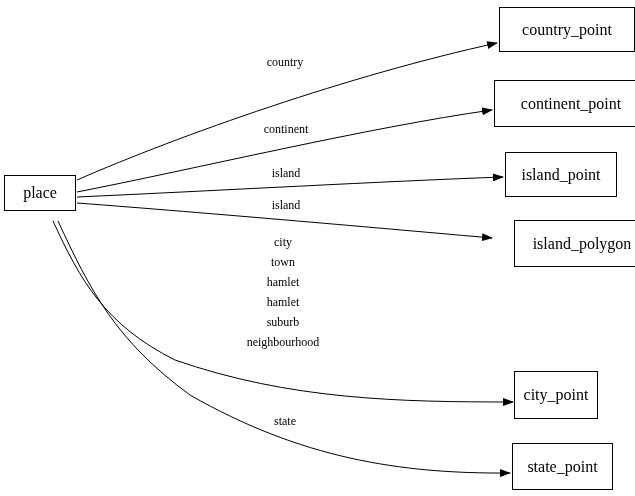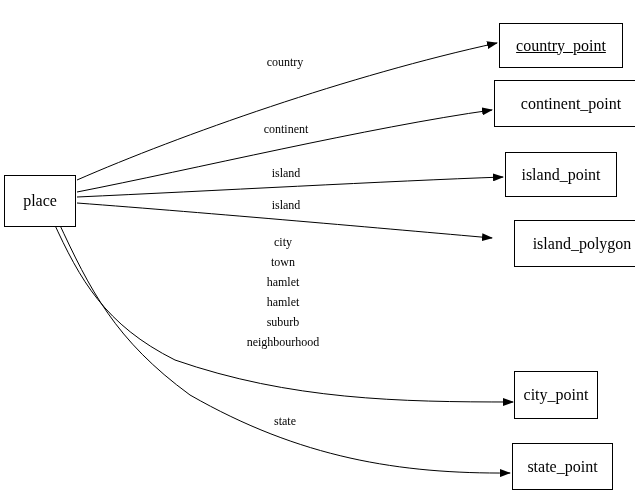--- a/index.html
+++ b/index.html
@@ -63,25 +63,25 @@
       </marker>
     </defs>
     <path d="M 77 180 C 180 135, 350 75, 497 43" fill="none" stroke="#000000" stroke-width="1" marker-end="url(#arrow)"></path>
     <path d="M 77 192 C 190 170, 370 127, 492 110" fill="none" stroke="#000000" stroke-width="1" marker-end="url(#arrow)"></path>
     <path d="M 77 197 C 210 191, 390 181, 503 177" fill="none" stroke="#000000" stroke-width="1" marker-end="url(#arrow)"></path>
     <path d="M 77 203 C 210 213, 390 229, 492 238" fill="none" stroke="#000000" stroke-width="1" marker-end="url(#arrow)"></path>
     <path d="M 53 221 C 80 280, 105 325, 175 360 C 290 400, 400 402, 513 402" fill="none" stroke="#000000" stroke-width="1" marker-end="url(#arrow)"></path>
     <path d="M 58 221 C 90 290, 115 340, 190 395 C 300 458, 400 474, 510 473" fill="none" stroke="#000000" stroke-width="1" marker-end="url(#arrow)"></path>
   </svg>
 
-  <div class="node" style="left:4px; top:175px; width:72px; height:52px;">
+  <div class="node" style="left:4px; top:175px; width:72px; height:36px;">
     <span>place</span>
   </div>
 
-  <div class="node" style="left:499px; top:23px; width:124px; height:45px;text-decoration:underline;">
+  <div class="node" style="left:499px; top:7px; width:136px; height:45px;">
     <span>country_point</span>
   </div>
 
   <div class="node" style="left:494px; top:80px; width:154px; height:47px;">
     <span>continent_point</span>
   </div>
 
   <div class="node" style="left:505px; top:152px; width:112px; height:45px;">
     <span>island_point</span>
   </div>

